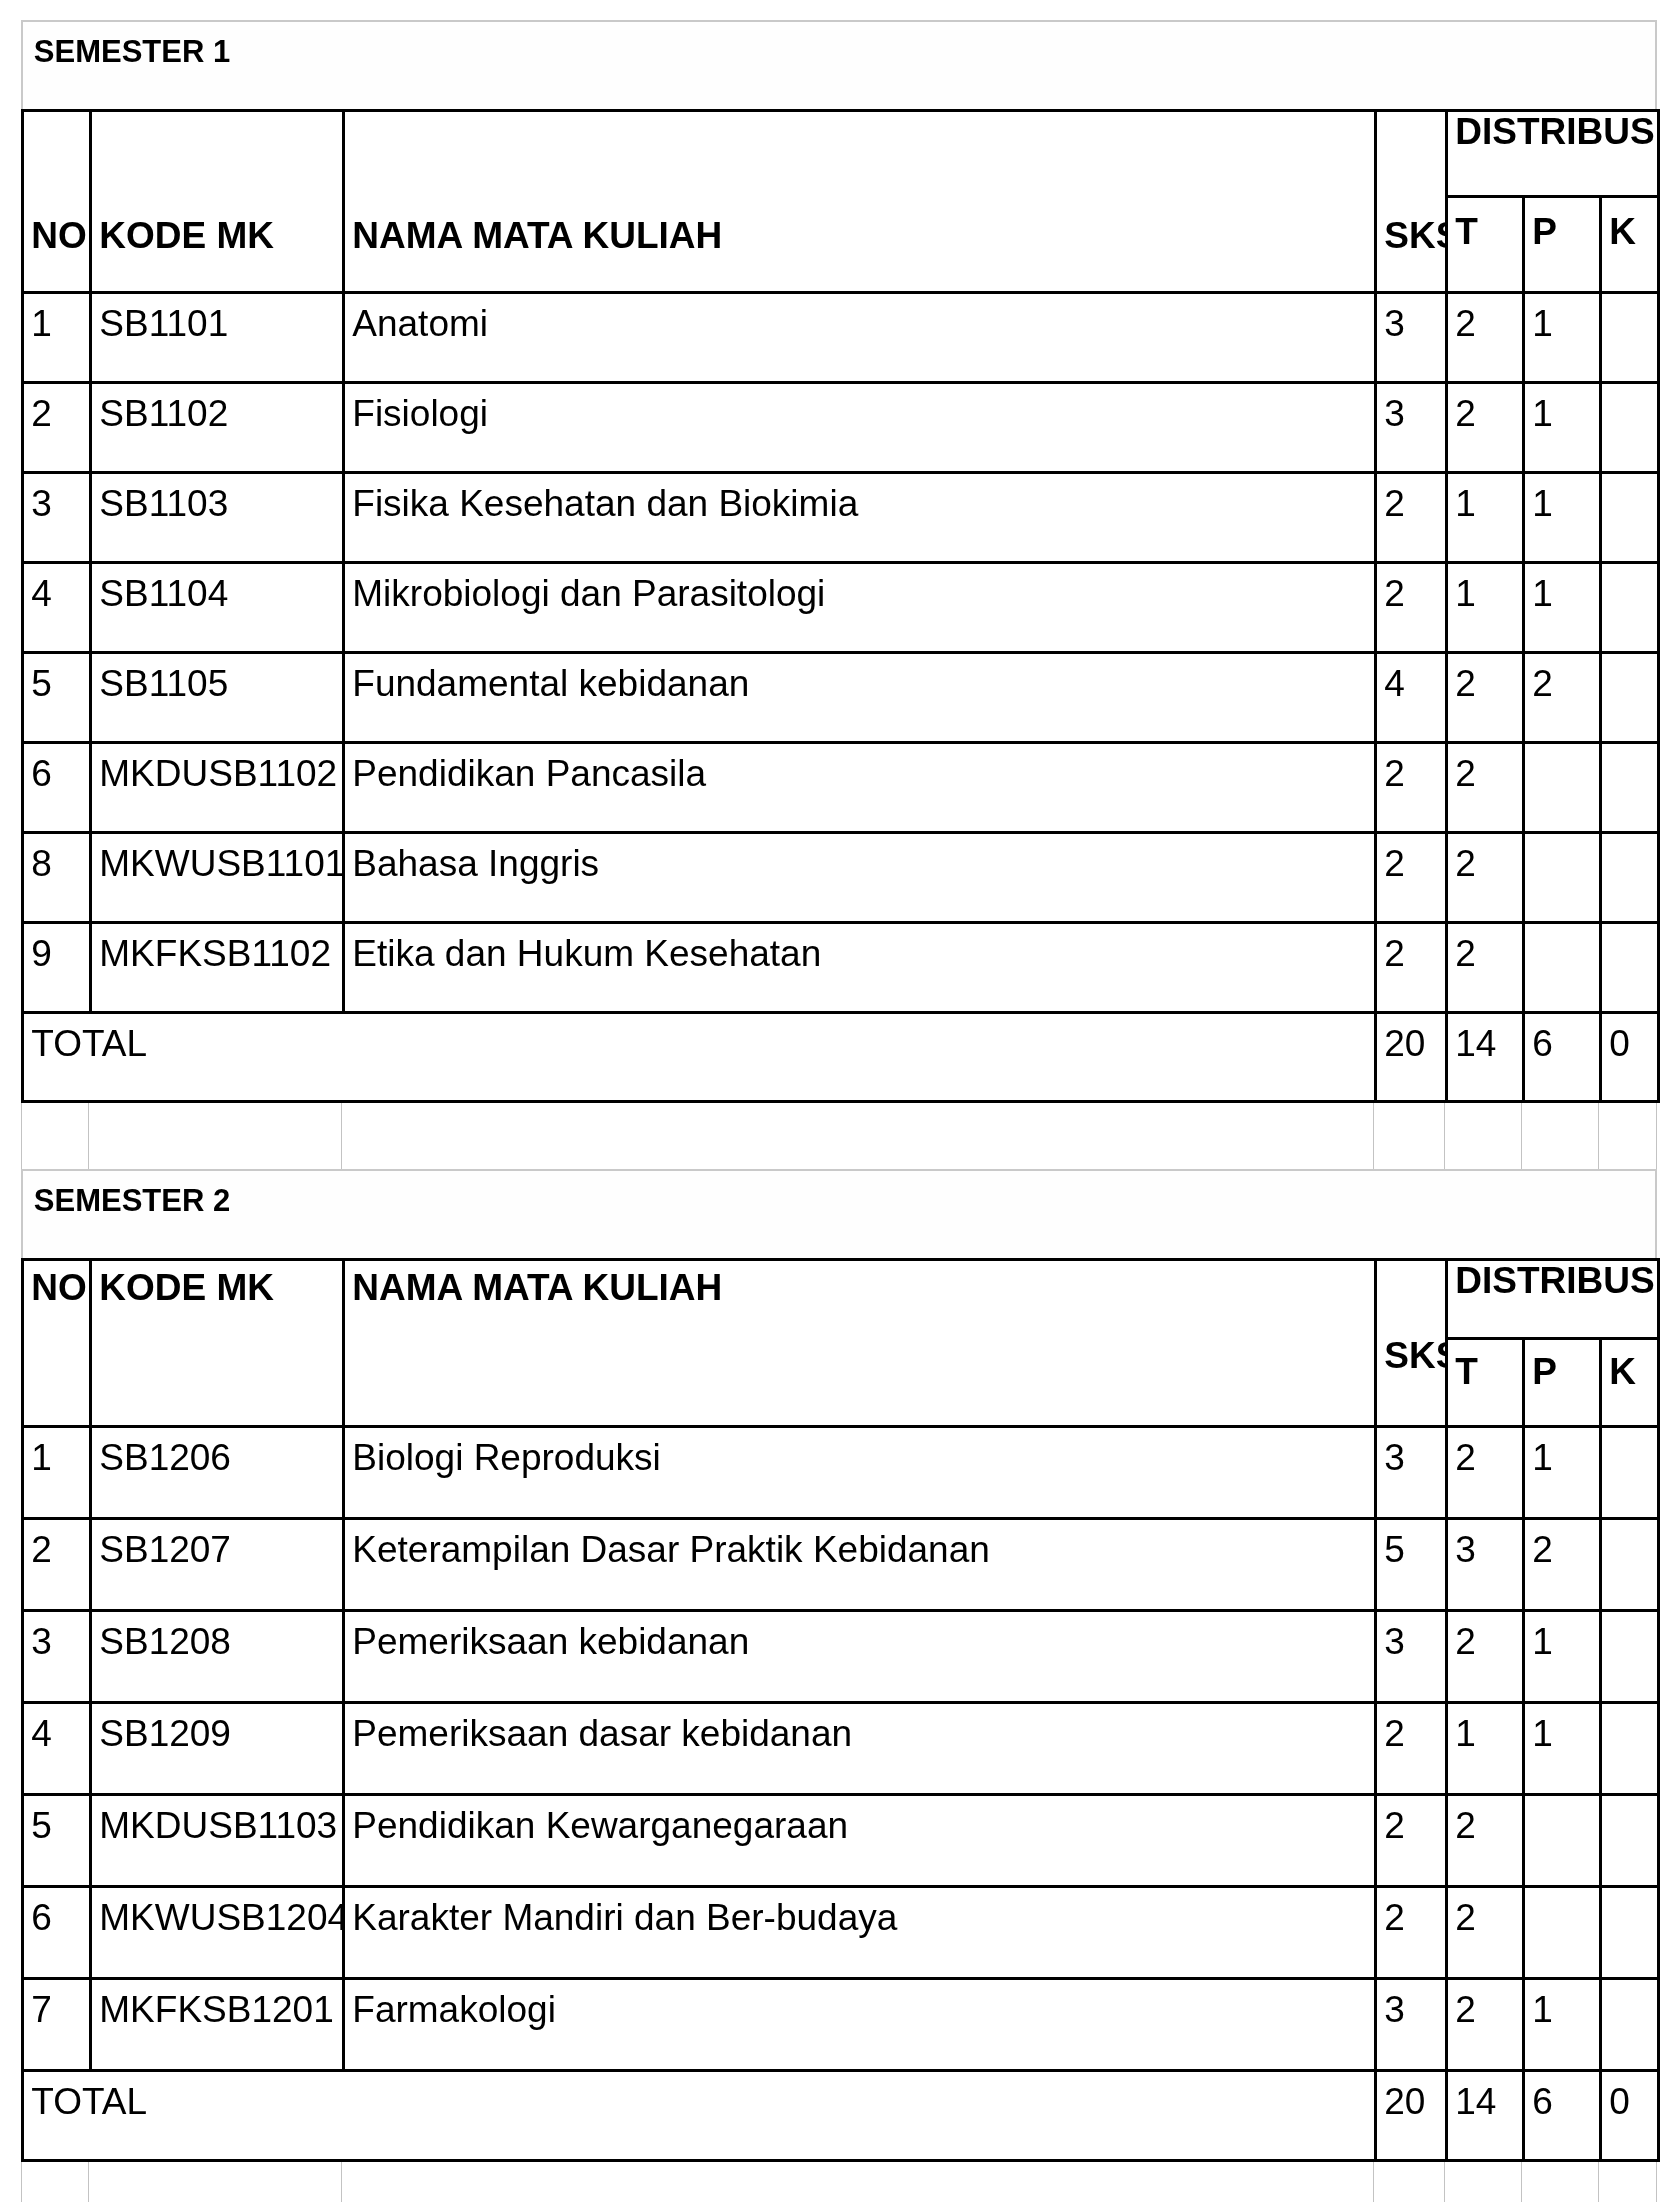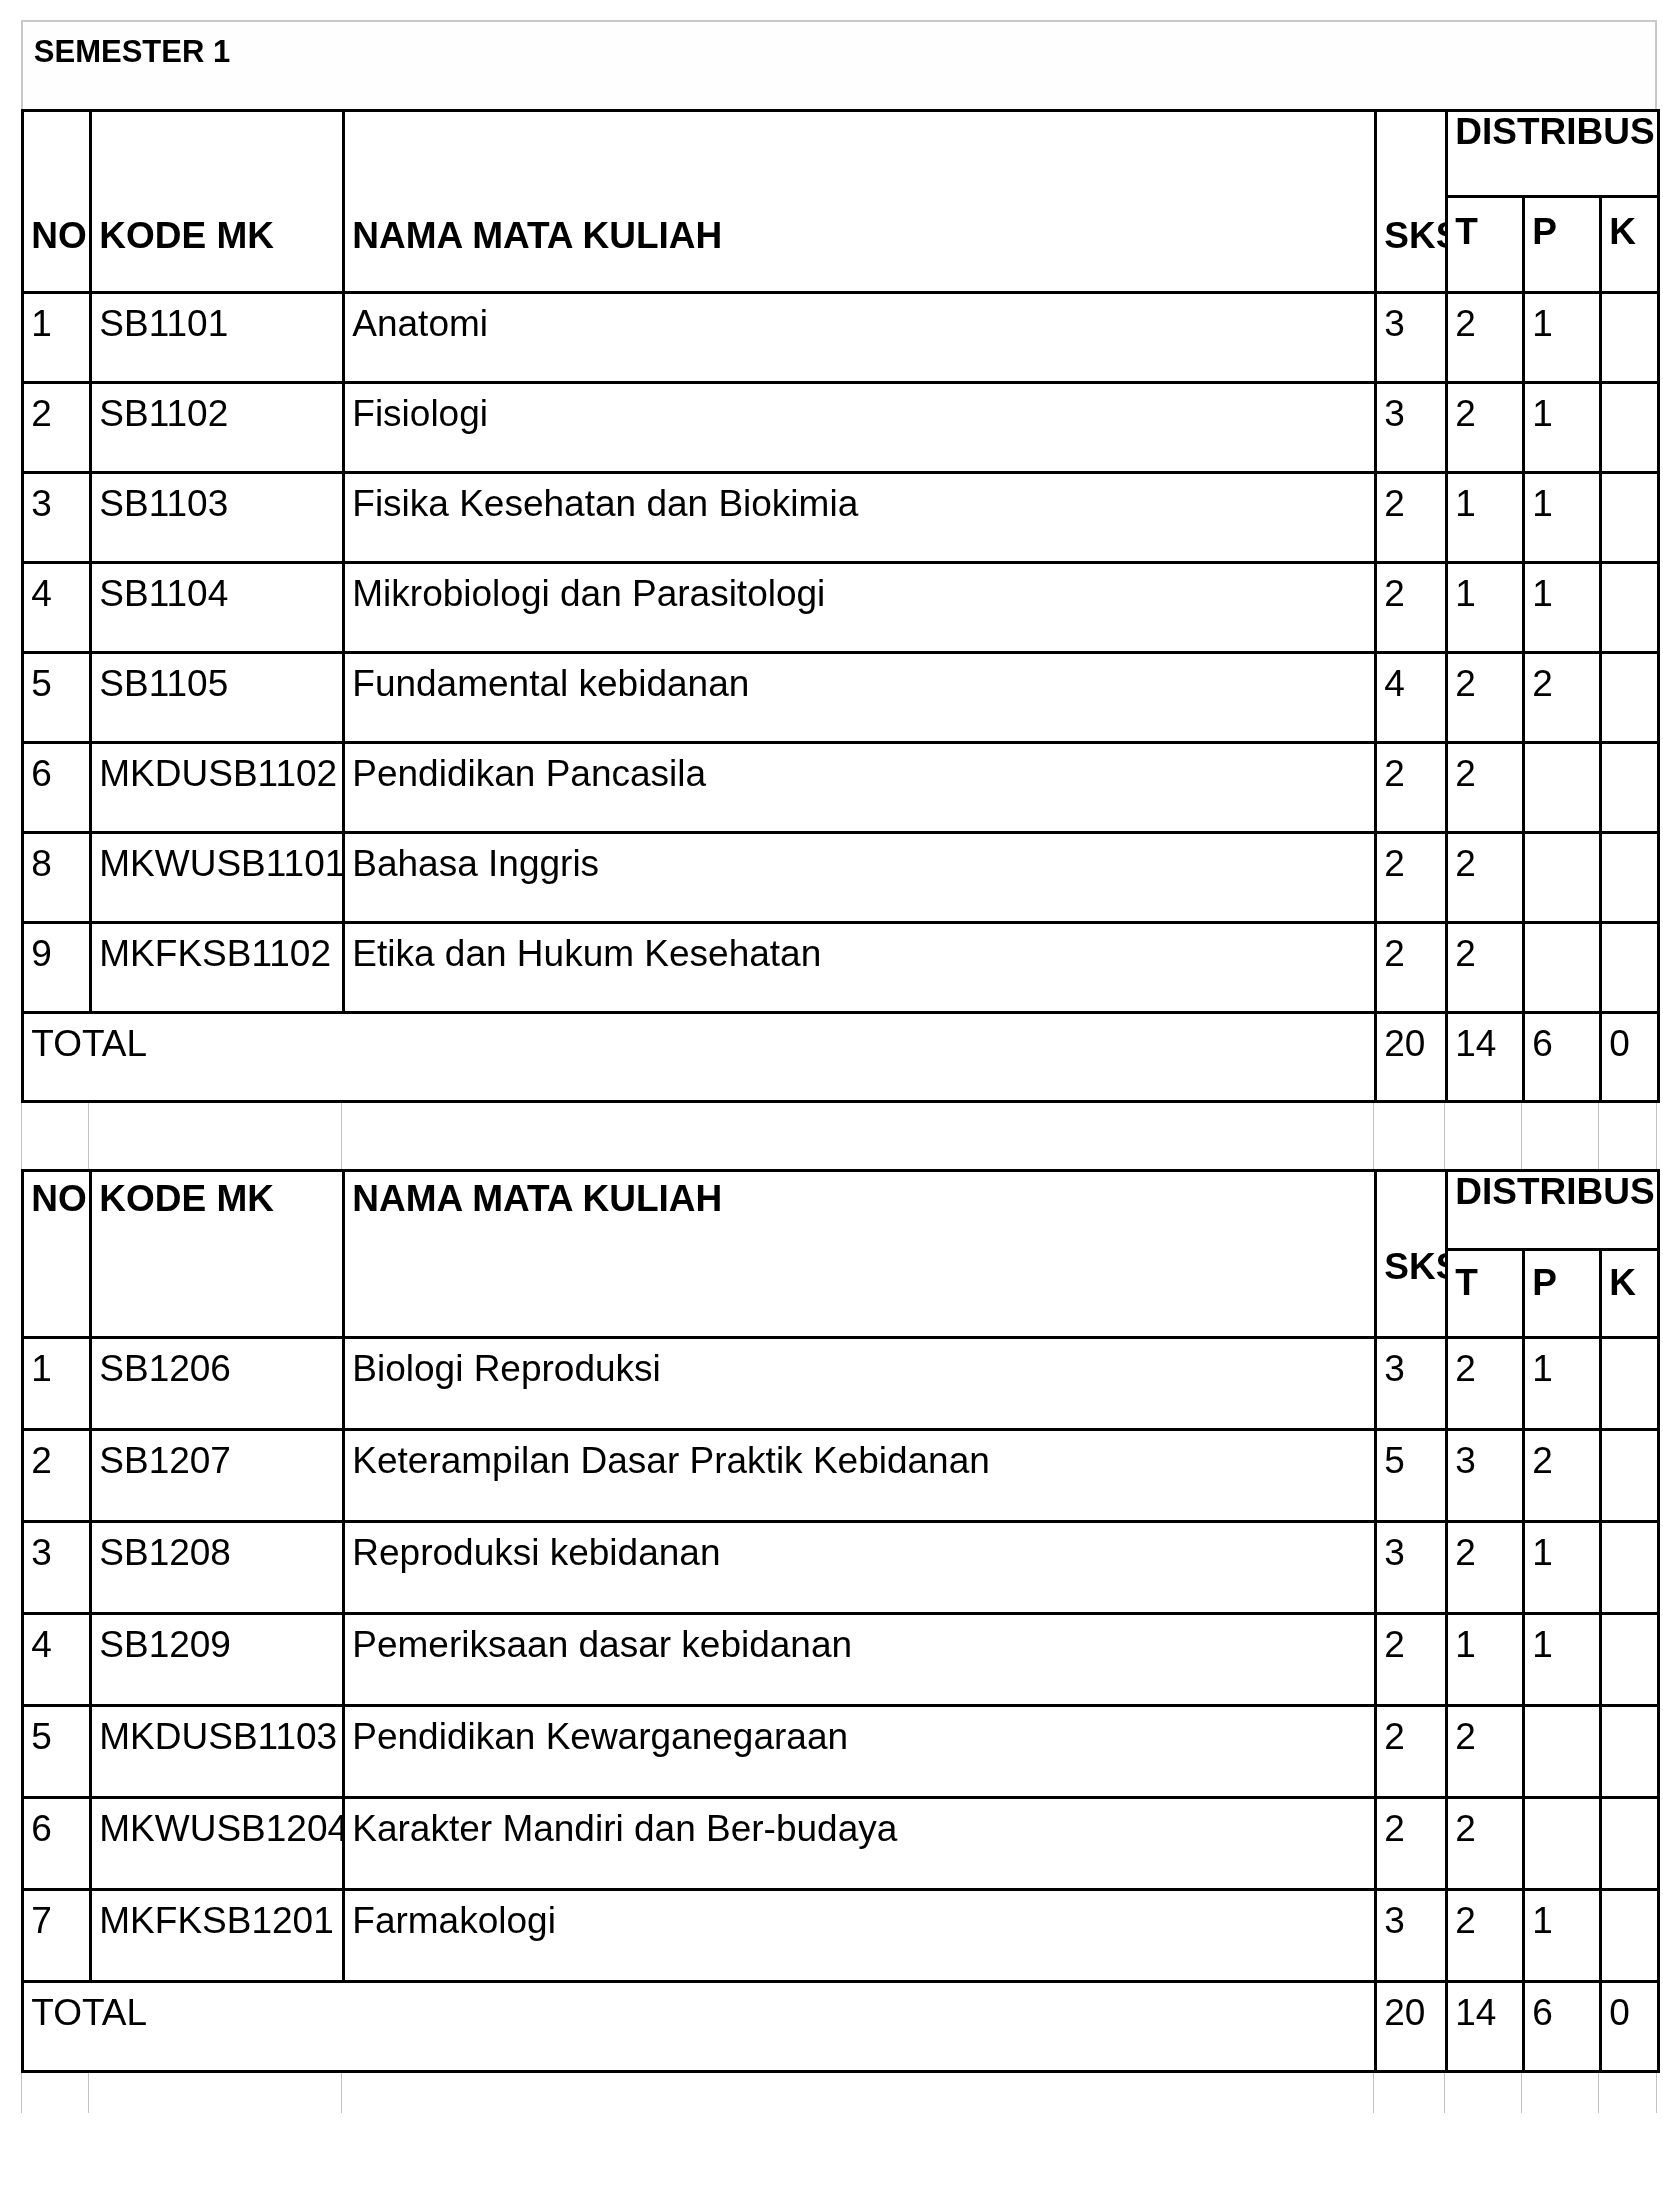--- a/index.html
+++ b/index.html
@@ -184,20 +184,23 @@
       <div class="g w-kode"></div>
       <div class="g w-nama"></div>
       <div class="g w-sks"></div>
       <div class="g w-t"></div>
       <div class="g w-p"></div>
       <div class="g w-k"></div>
     </div>
   </section>
 
   <section>
+    <div class="title-band">
+      <span>SEMESTER 2</span>
+    </div>
 
     <table class="course t2">
       <colgroup>
         <col class="c-no">
           <col class="c-kode">
           <col class="c-nama">
         <col class="c-sks">
           <col class="c-t">
           <col class="c-p">
           <col class="c-k">
@@ -231,21 +234,21 @@
           <td>SB1207</td>
           <td>Keterampilan Dasar Praktik Kebidanan</td>
           <td>5</td>
           <td>3</td>
           <td>2</td>
           <td></td>
         </tr>
         <tr class="drow">
           <td>3</td>
           <td>SB1208</td>
-          <td>Reproduksi kebidanan</td>
+          <td>Pemeriksaan kebidanan</td>
           <td>3</td>
           <td>2</td>
           <td>1</td>
           <td></td>
         </tr>
         <tr class="drow">
           <td>4</td>
           <td>SB1209</td>
           <td>Pemeriksaan dasar kebidanan</td>
           <td>2</td>

